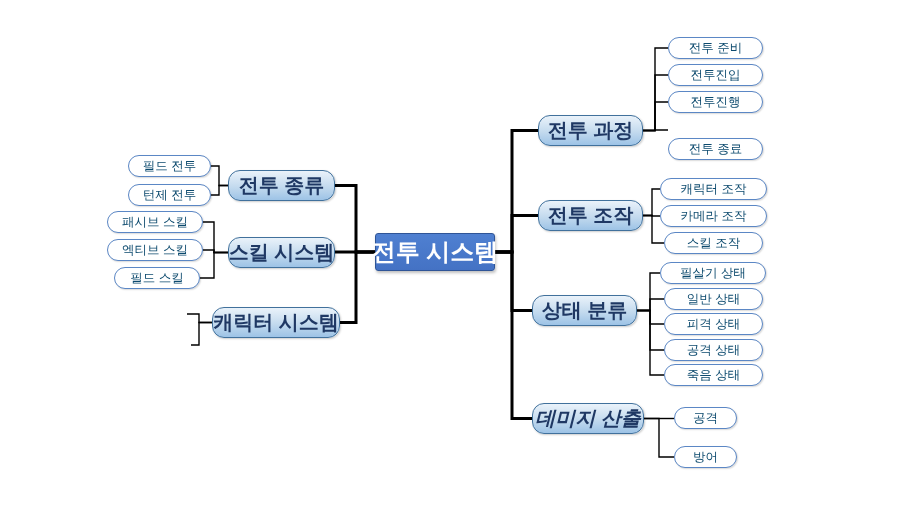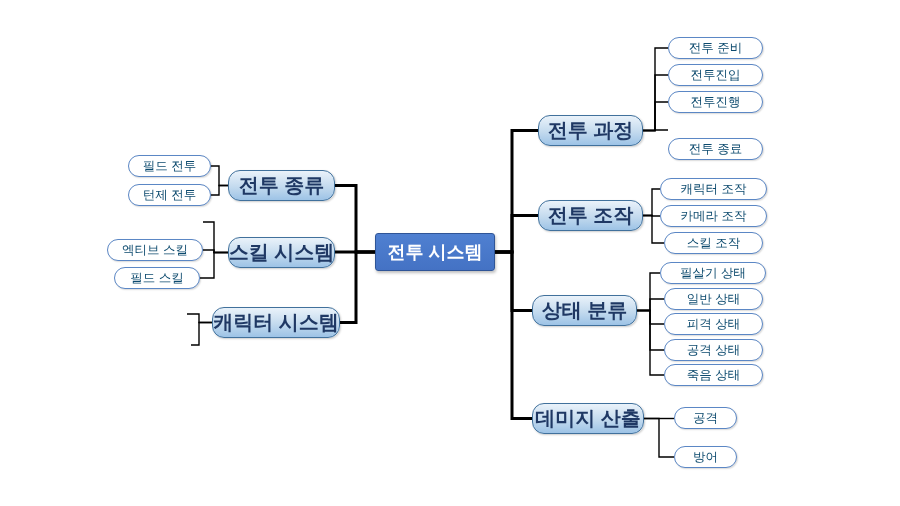--- a/index.html
+++ b/index.html
@@ -21,21 +21,21 @@
     align-items: center;
     justify-content: center;
     white-space: nowrap;
     cursor: default;
   }
   .root {
     background: linear-gradient(to bottom, #4f80d1, #4472c4);
     border: 1px solid #2f5597;
     border-radius: 3px;
     color: #ffffff;
-    font-size: 18px;
+    font-size: 24px;
     font-weight: bold;
     box-shadow: 1px 2px 3px rgba(0,0,0,0.25);
     z-index: 3;
   }
   .branch {
     background: linear-gradient(to bottom, #eaf2fa 0%, #c3daee 55%, #9dc3e6 100%);
     border: 1px solid #41719c;
     border-radius: 12px;
     color: #1f3864;
     font-size: 20px;
@@ -94,27 +94,28 @@
   </svg>
 
   <div class="node root" style="left:375px; top:233px; width:120px; height:38px;">전투 시스템</div>
 
   <div class="node branch" style="left:228px; top:170px; width:107px; height:31px;">전투 종류</div>
   <div class="node branch" style="left:228px; top:237px; width:107px; height:31px;">스킬 시스템</div>
   <div class="node branch" style="left:212px; top:307px; width:128px; height:31px;">캐릭터 시스템</div>
 
   <div class="node leaf" style="left:128px; top:155px; width:83px; height:22px;">필드 전투</div>
   <div class="node leaf" style="left:128px; top:184px; width:83px; height:22px;">턴제 전투</div>
+  <div class="node leaf" style="left:107px; top:211px; width:96px; height:22px;">패시브 스킬</div>
   <div class="node leaf" style="left:107px; top:239px; width:96px; height:22px;">엑티브 스킬</div>
   <div class="node leaf" style="left:114px; top:267px; width:86px; height:22px;">필드 스킬</div>
 
   <div class="node branch" style="left:538px; top:115px; width:105px; height:31px;">전투 과정</div>
   <div class="node branch" style="left:538px; top:200px; width:105px; height:31px;">전투 조작</div>
   <div class="node branch" style="left:532px; top:295px; width:105px; height:31px;">상태 분류</div>
-  <div class="node branch" style="left:532px; top:403px; width:112px; height:31px;">데미지 산출</div>
+  <div class="node branch" style="left:532px; top:403px; width:112px; height:31px;font-style:italic;">데미지 산출</div>
 
   <div class="node leaf" style="left:668px; top:37px; width:95px; height:22px;">전투 준비</div>
   <div class="node leaf" style="left:668px; top:64px; width:95px; height:22px;">전투진입</div>
   <div class="node leaf" style="left:668px; top:91px; width:95px; height:22px;">전투진행</div>
   <div class="node leaf" style="left:668px; top:119px; width:95px; height:22px;margin-top:19px;">전투 종료</div>
 
   <div class="node leaf" style="left:660px; top:178px; width:107px; height:22px;">캐릭터 조작</div>
   <div class="node leaf" style="left:660px; top:205px; width:107px; height:22px;">카메라 조작</div>
   <div class="node leaf" style="left:664px; top:232px; width:99px; height:22px;">스킬 조작</div>
 

